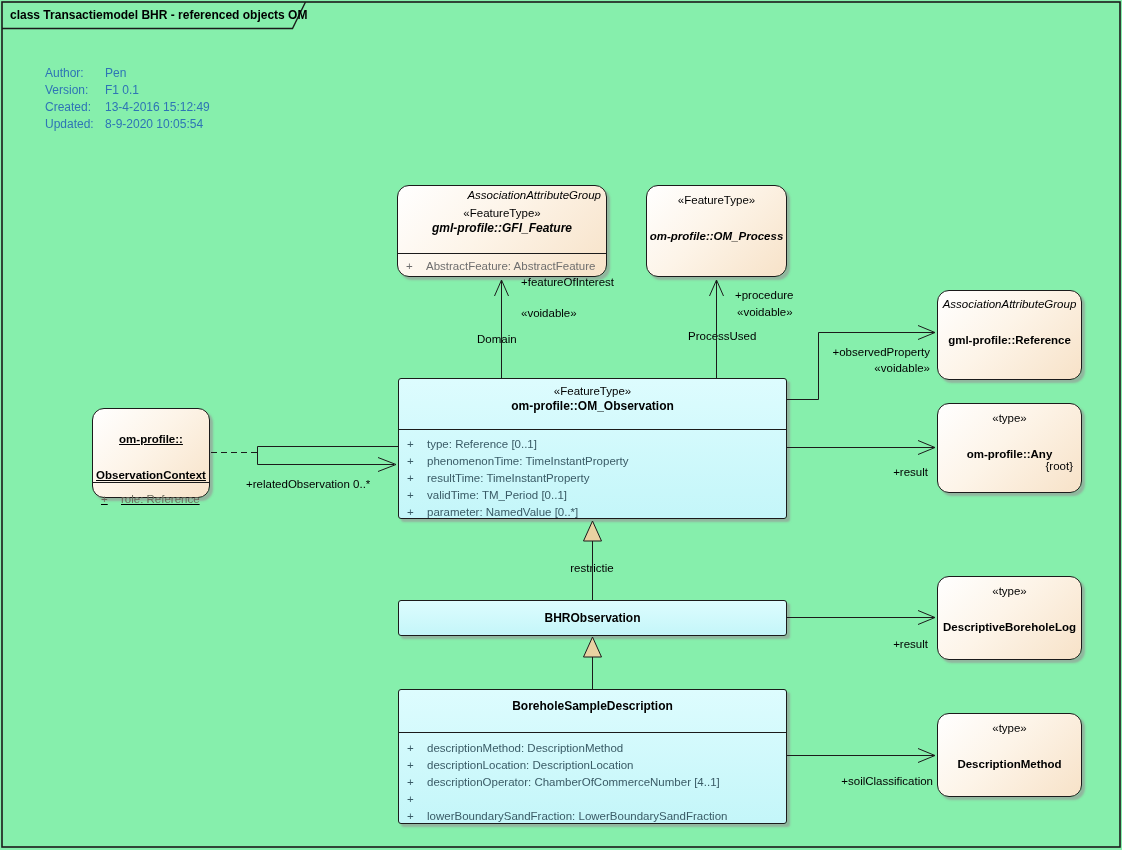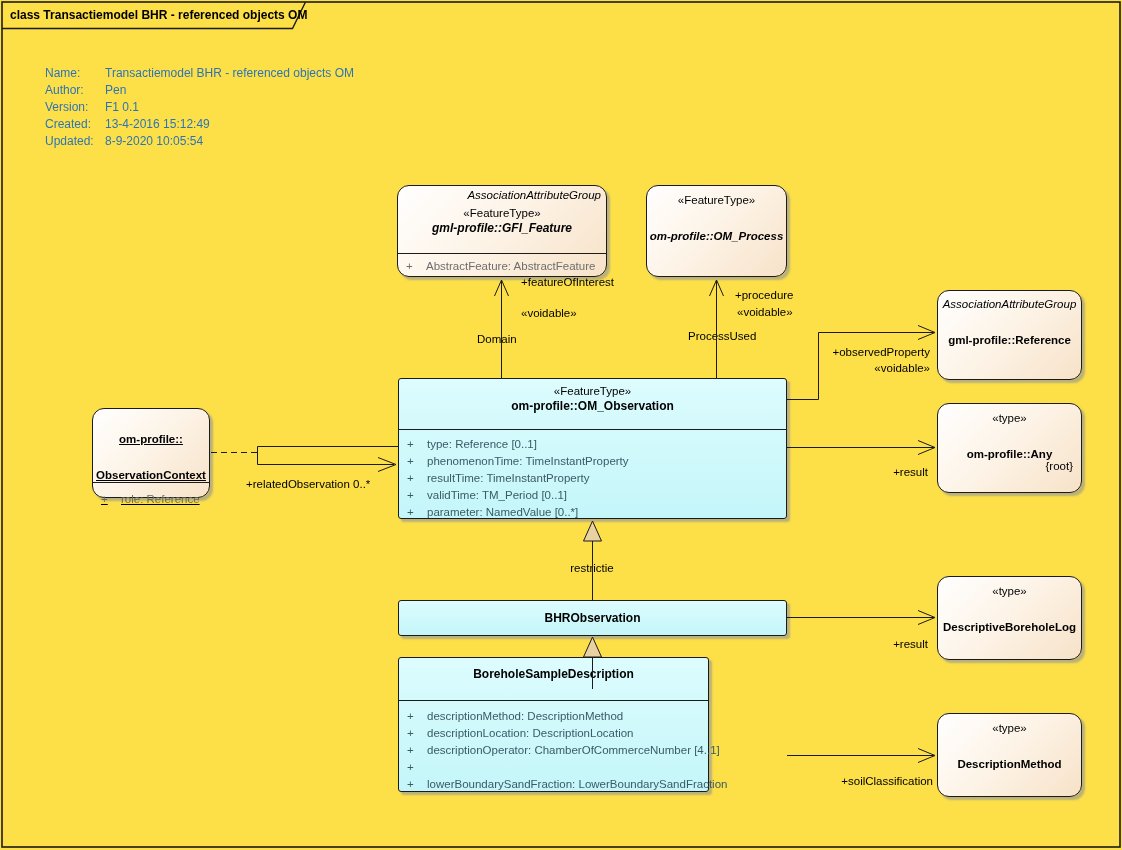--- a/index.html
+++ b/index.html
@@ -1,20 +1,20 @@
 <!DOCTYPE html>
 <html><head>
 <meta charset="utf-8">
 <title>class Transactiemodel BHR - referenced objects OM</title>
 <style>
   html,body{margin:0;padding:0;background:#ffffff;}
   .stage{
     position:relative;
     width:1122px;height:850px;
-    background:#fde047;
+    background:#86efac;
     font-family:"Liberation Sans", sans-serif;
     overflow:hidden;
     color:#000;
   }
   
   svg.wires{position:absolute;left:0;top:0;width:1122px;height:850px;z-index:5;pointer-events:none;}
   svg.wires .hit{pointer-events:all;}
 
   
   .tab-title{
@@ -65,24 +65,20 @@
 </style>
 </head>
 <body>
 
 <div class="stage">
 
   <div class="tab-title">class Transactiemodel BHR - referenced objects OM</div>
 
   <div class="metadata">
     <div class="meta-row">
-      <span class="meta-label">Name:</span>
-      <span class="meta-value">Transactiemodel BHR - referenced objects OM</span>
-    </div>
-    <div class="meta-row">
       <span class="meta-label">Author:</span>
       <span class="meta-value">Pen</span>
     </div>
     <div class="meta-row">
       <span class="meta-label">Version:</span>
       <span class="meta-value">F1 0.1</span>
     </div>
     <div class="meta-row">
       <span class="meta-label">Created:</span>
       <span class="meta-value">13-4-2016 15:12:49</span>
@@ -162,21 +158,21 @@
         <span class="vis">+</span>
         <span>parameter: NamedValue [0..*]</span>
       </div>
     </div>
   </div>
 
   <div class="box cyan" style="left:398px;top:600px;width:389px;height:36px;">
     <div class="cname" style="margin-top:10px;">BHRObservation</div>
   </div>
 
-  <div class="box cyan" style="left:398px;top:657px;width:311px;height:135px;">
+  <div class="box cyan" style="left:398px;top:689px;width:389px;height:135px;">
     <div class="hdr" style="height:33px;">
       <div class="cname" style="margin-top:9px;">BoreholeSampleDescription</div>
     </div>
     <div class="attrs teal" style="height:101px;padding-top:7px;">
       <div class="attr-row">
         <span class="vis">+</span>
         <span>descriptionMethod: DescriptionMethod</span>
       </div>
       <div class="attr-row">
         <span class="vis">+</span>

